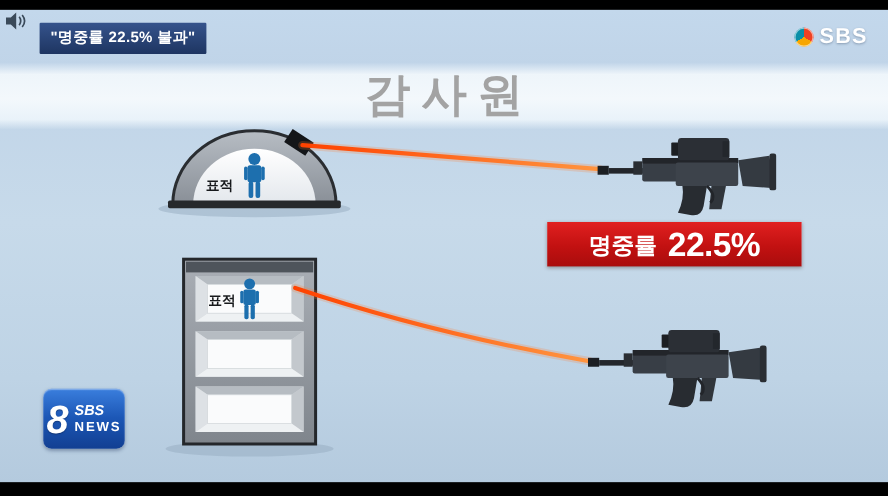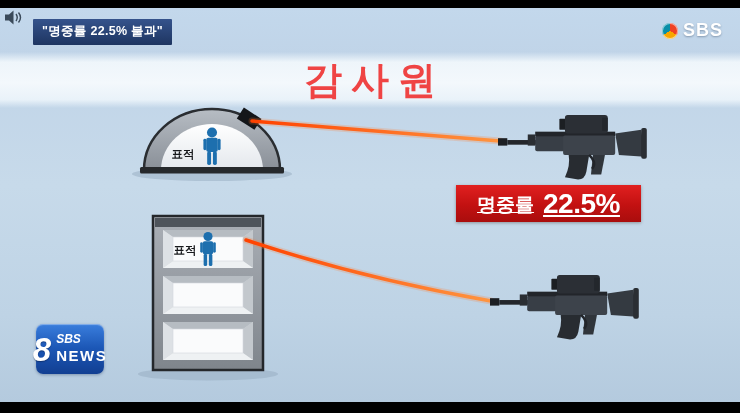--- a/index.html
+++ b/index.html
@@ -16,21 +16,21 @@
     position:absolute; left:0; top:8px; width:740px; height:394px;
     background:linear-gradient(180deg,#c3d8ec 0%,#c0d4e8 12%,#c7daea 45%,#bed3e5 78%,#b4cade 100%);
     z-index:0;
   }
   .header-band {
     position:absolute; left:0; top:52px; width:740px; height:56px; z-index:1;
     background:linear-gradient(180deg, rgba(240,247,252,0) 0%, rgba(242,248,252,0.92) 18%, rgba(246,250,253,0.95) 55%, rgba(240,247,252,0.85) 85%, rgba(240,247,252,0) 100%);
   }
   .header-title {
     position:absolute; left:0; top:56px; width:740px; height:48px; line-height:48px;
-    text-align:center; font-size:38px; font-weight:800; color:#ef4444;
+    text-align:center; font-size:38px; font-weight:800; color:#a3a3a3;
     letter-spacing:9px; padding-left:9px; z-index:3;
   }
 
   .speaker { position:absolute; left:5px; top:10px; z-index:4; }
 
   .caption-badge {
     position:absolute; left:33px; top:19px; z-index:4;
     background:linear-gradient(180deg,#35538c,#1e3561);
     color:#fff; font-size:12.5px; font-weight:700; letter-spacing:0.3px;
     padding:4px 9px 5px; border-radius:1px;
@@ -48,39 +48,39 @@
     box-shadow:0 0 0 1px rgba(255,255,255,.55) inset;
   }
 
   .scene { position:absolute; left:0; top:0; width:740px; height:413px; z-index:2; pointer-events:none; }
   .scene text {
     font-family:"Liberation Sans", sans-serif;
     font-size:11.5px; font-weight:700; fill:#17191c; text-anchor:middle;
   }
 
   .result-badge {
-    position:absolute; left:456px; top:185px; width:185px; height:37px; z-index:3;
+    position:absolute; left:456px; top:185px; width:212px; height:37px; z-index:3;
     display:flex; align-items:center; justify-content:center; gap:9px;
     background:linear-gradient(180deg,#e12020 0%,#c21111 55%,#a90d0d 100%);
-    color:#fff; box-shadow:0 1px 3px rgba(40,20,10,.35);text-decoration:underline;
+    color:#fff; box-shadow:0 1px 3px rgba(40,20,10,.35);
   }
   .result-label { font-size:19px; font-weight:700; padding-top:2px; }
   .result-value { font-size:28px; font-weight:800; letter-spacing:-0.5px; }
 
   .news-logo {
     position:absolute; left:36px; top:324px; width:68px; height:50px; z-index:3;
     border-radius:7px;
     background:linear-gradient(180deg,#3a7edd 0%,#1c57b6 48%,#123f92 100%);
     box-shadow:inset 0 1px 1px rgba(255,255,255,.4), 0 1px 3px rgba(20,40,80,.35);
     display:flex; align-items:center; justify-content:center; gap:5px; color:#fff;
   }
   .news-eight { font-size:33px; font-weight:800; font-style:italic; line-height:1; text-shadow:0 1px 1px rgba(10,30,70,.5); }
   .news-col { display:flex; flex-direction:column; align-items:flex-start; line-height:1.15; }
   .news-sbs { font-size:12px; font-weight:800; font-style:italic; }
-  .news-news { font-size:15px; font-weight:700; letter-spacing:1.5px; }
+  .news-news { font-size:11px; font-weight:700; letter-spacing:1.5px; }
 </style>
 </head>
 <body>
 
 <div class="frame">
 
   <div class="letterbox top"></div>
   <div class="stage-bg"></div>
   <div class="header-band"></div>
 

